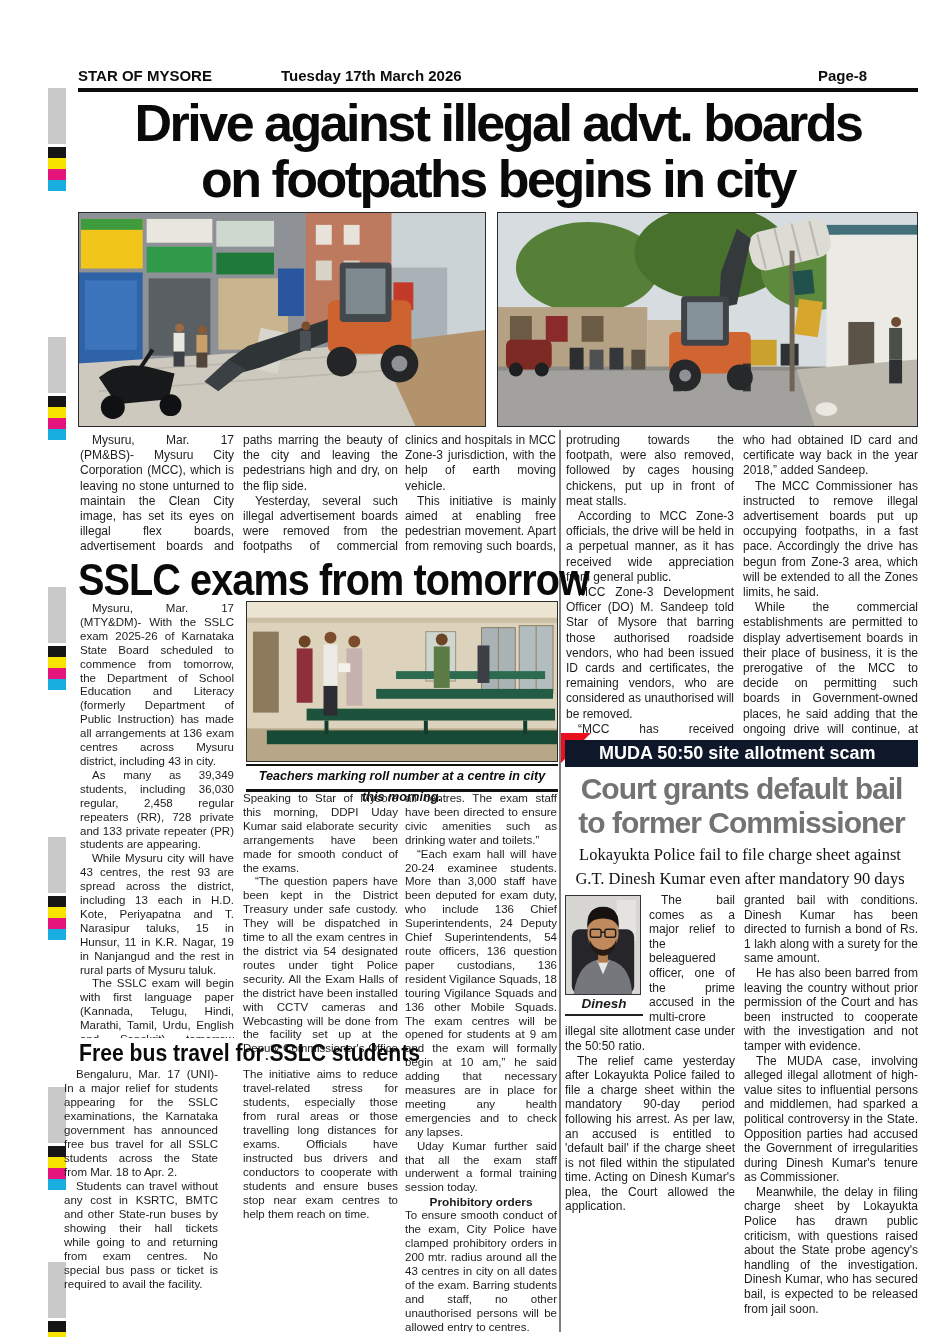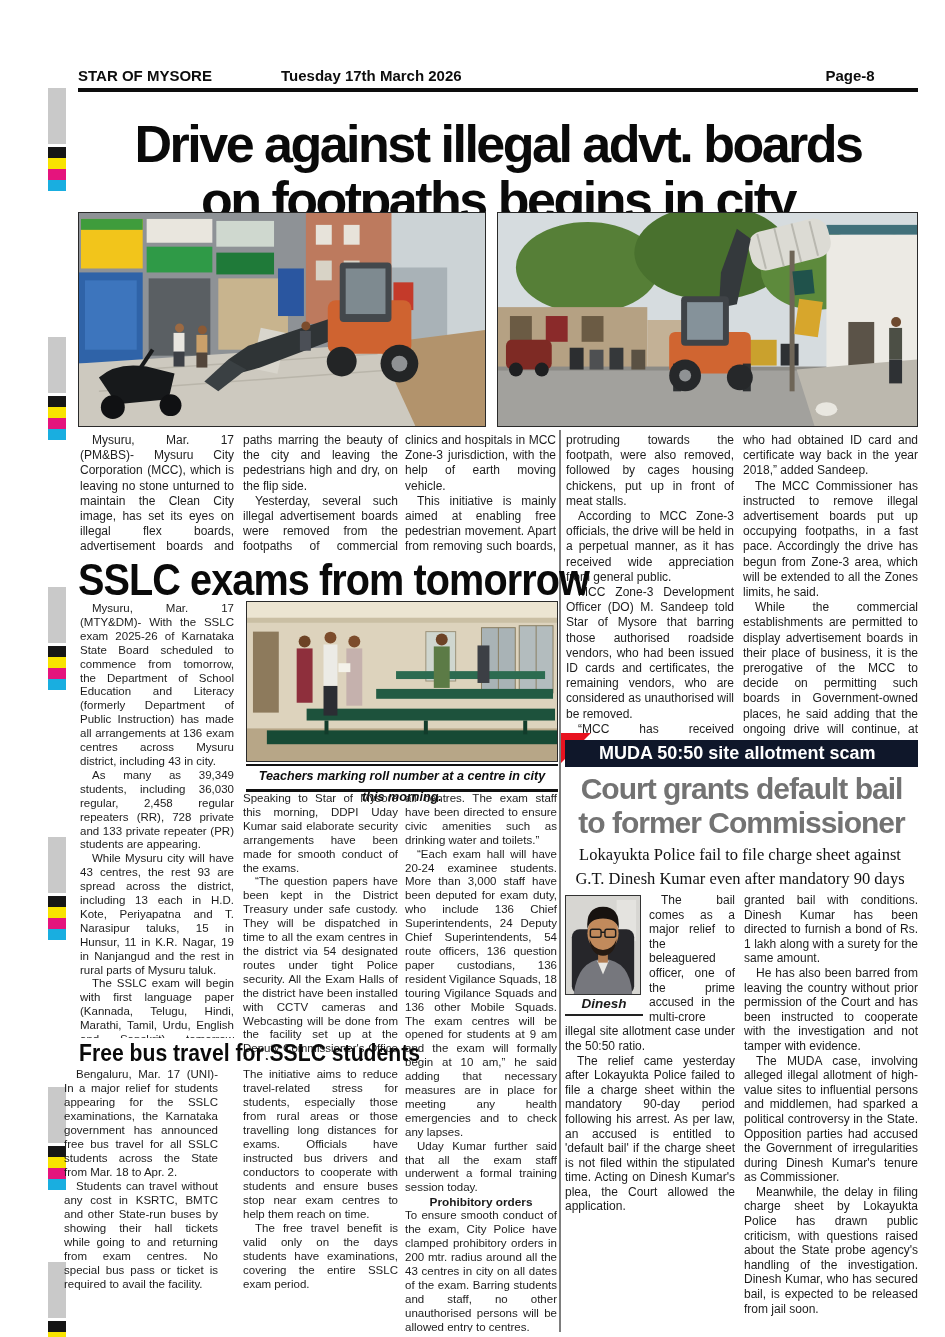--- a/index.html
+++ b/index.html
@@ -4,21 +4,21 @@
 <style>
   html,body{margin:0;padding:0;background:#ffffff;}
   .page{position:relative;width:945px;height:1337px;background:#ffffff;overflow:hidden;
         font-family:"Liberation Sans",sans-serif;color:#1b1b1b;}
   .abs{position:absolute;}
   
   .mast{font-weight:bold;font-size:15px;color:#0d0d0d;white-space:nowrap;}
   .mast-rule{background:#0d0d0d;}
   
   .lead-head{width:840px;text-align:center;font-weight:bold;color:#0a0a0a;
-             font-size:52px;line-height:56px;letter-spacing:-2.5px;white-space:nowrap;margin-top:21px;}
+             font-size:52px;line-height:56px;letter-spacing:-2.5px;white-space:nowrap;}
   .sec-head{font-weight:bold;color:#0a0a0a;white-space:nowrap;transform-origin:left center;}
   
   .photo{border:1px solid #2a2a2a;box-sizing:border-box;background:#cfd5d8;}
   .photo svg{display:block;width:100%;height:100%;}
   
   .col{overflow:hidden;}
   .col p{margin:0;text-align:justify;text-indent:12px;color:#1c1c1c;}
   .cont p:first-child{text-indent:0;}
   .a1 p{font-size:12px;line-height:15.2px;}
   .sslc p{font-size:11.5px;line-height:13.9px;}
@@ -94,21 +94,21 @@
     </div>
   <div class="abs reg" style="top:1262px">
       <div class="reg-gray"></div>
       <div style="height:3px"></div>
       <div class="reg-sq" style="background:#151515"></div>
       <div class="reg-sq" style="background:#f8e300"></div>
     </div>
 
   <div class="abs mast" style="left:78px;top:67px">STAR OF MYSORE</div>
   <div class="abs mast" style="left:281px;top:67px">Tuesday 17th March 2026</div>
-  <div class="abs mast" style="left:800px;top:67px;width:100px;text-align:center">Page-8</div>
+  <div class="abs mast" style="left:818px;top:67px;width:100px;text-align:left">Page-8</div>
   <div class="abs mast-rule" style="left:78px;top:88px;width:840px;height:4px"></div>
 
   <div class="abs lead-head" style="left:78px;top:95px">Drive against illegal advt. boards</div>
   <div class="abs lead-head" style="left:78px;top:151px">on footpaths begins in city</div>
 
   <div class="abs photo" style="left:78px;top:212px;width:408px;height:215px">
     <svg viewBox="0 0 408 215" preserveAspectRatio="none">
       <rect width="408" height="215" fill="#ccd3d6"></rect>
       <rect x="300" y="55" width="70" height="80" fill="#a9b2b7"></rect>
       <rect x="0" y="0" width="300" height="152" fill="#8e9296"></rect>
@@ -292,21 +292,20 @@
       </div>
   </div>
 
   <div class="abs sec-head" style="left:79px;top:1041px;font-size:23px;line-height:25px;transform:scaleX(0.92)">Free bus travel for SSLC students</div>
   <div class="abs col fb" style="left:64px;top:1067px;width:154px;height:248px">
       <p>Bengaluru, Mar. 17 (UNI)- In a major relief for students appearing for the SSLC examinations, the Karnataka government has announced free bus travel for all SSLC students across the State from Mar. 18 to Apr. 2.</p>
       <p>Students can travel without any cost in KSRTC, BMTC and other State-run buses by showing their hall tickets while going to and returning from exam centres. No special bus pass or ticket is required to avail the facility.</p>
     </div>
   <div class="abs col fb cont" style="left:243px;top:1067px;width:155px;height:248px">
       <p>The initiative aims to reduce travel-related stress for students, especially those from rural areas or those travelling long distances for exams. Officials have instructed bus drivers and conductors to cooperate with students and ensure buses stop near exam centres to help them reach on time.</p>
-      <p>The free travel benefit is valid only on the days students have examinations, covering the entire SSLC exam period.</p>
     </div>
 
   <div class="abs flag" style="left:561px;top:733px"></div>
   <div class="abs kicker" style="left:565px;top:740px;width:353px;height:27px">MUDA 50:50 site allotment scam</div>
   <div class="abs red-head" style="left:565px;top:772px">Court grants default bail</div>
   <div class="abs red-head" style="left:565px;top:806px">to former Commissioner</div>
   <div class="abs serif-sub" style="left:558px;top:843px;width:364px">Lokayukta Police fail to file charge sheet against</div>
   <div class="abs serif-sub" style="left:558px;top:867px;width:364px">G.T. Dinesh Kumar even after mandatory 90 days</div>
 
   <div class="abs col muda" style="left:565px;top:893px;width:170px;height:440px">

